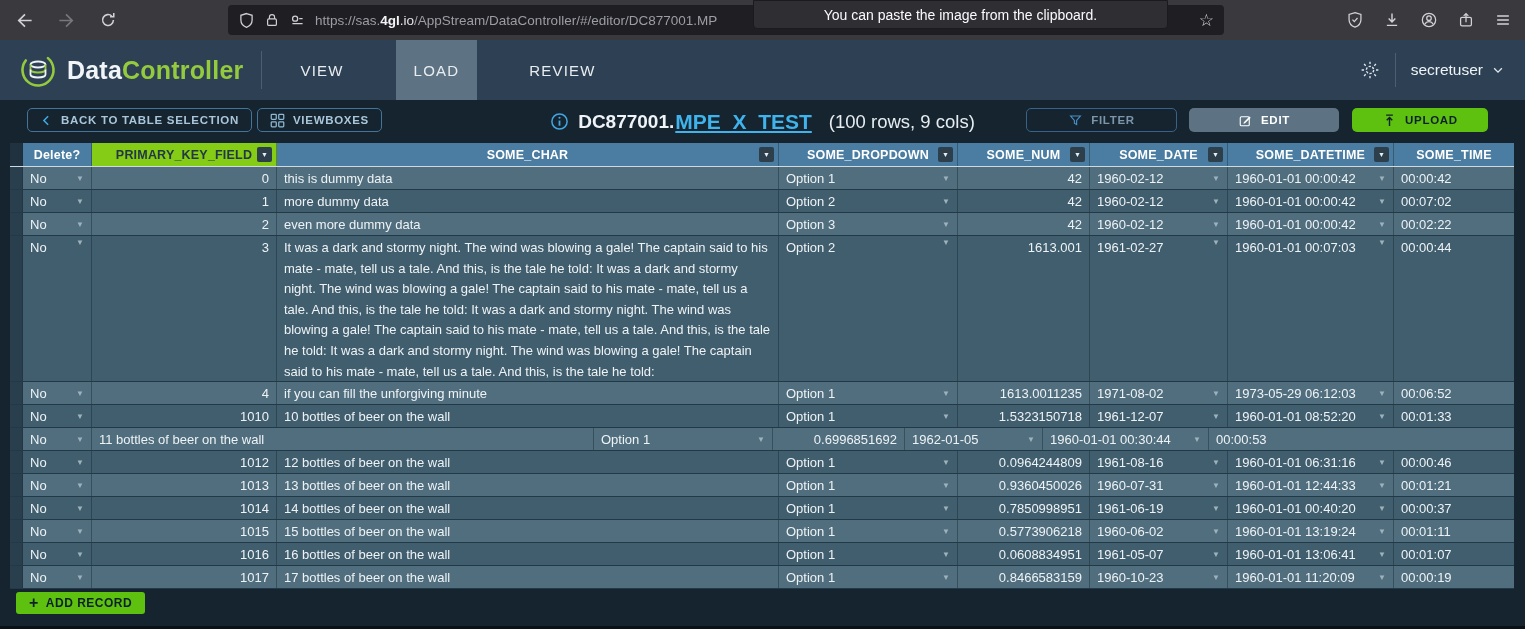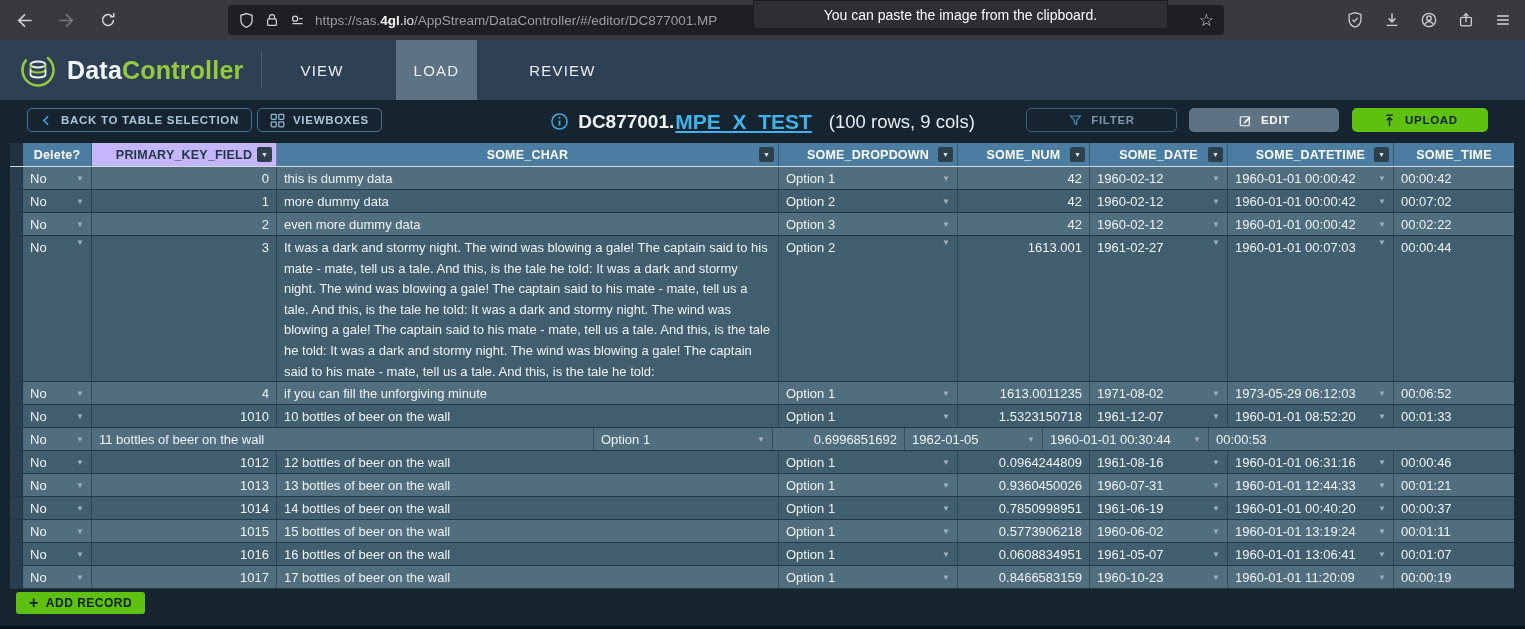--- a/index.html
+++ b/index.html
@@ -51,21 +51,21 @@
   .title-dims{font-size:18.5px;color:#e6edf2;margin-left:8px;font-weight:normal}
   .filter-btn{left:1026px;width:151px;justify-content:center;border-color:#37638a;color:#7b96aa}
   .edit-btn{left:1189px;width:150px;justify-content:center;background:#5d7383;border:none;color:#fff}
   .upload-btn{left:1352px;width:136px;justify-content:center;background:#5ec10f;border:none;color:#0e2129}
 
   
   .grid{position:absolute;top:143px;left:10px;width:1504px}
   .hrow{display:flex;height:24px;border-bottom:1px solid #cfd9de}
   .hcell{background:#4a7da1;color:#fff;display:flex;align-items:center;justify-content:center;
     font-size:12.5px;font-weight:bold;position:relative;border-right:1px solid rgba(22,42,58,.4);letter-spacing:.2px}
-  .hcell.hl{background:#c4b5fd;color:#233746}
+  .hcell.hl{background:#84cc16;color:#233746}
   .handle{width:13px;flex:none;background:#20323f;border-right:1px solid rgba(22,42,58,.4)}
   .grow .handle{background:#2a3f4d}
   .fsq{position:absolute;right:4px;top:4px;width:15px;height:15px;background:#2e3f4c;border-radius:2px;
     display:flex;align-items:center;justify-content:center;font-size:7px;color:#e8eef2;cursor:pointer}
   .grow{display:flex;min-height:23px;height:23px;border-bottom:1px solid #223a48}
   .grow.light{background:#506e7e}
   .grow.dark{background:#415e6e}
   .grow.tall{height:146px}
   .cell{display:flex;align-items:center;padding:0 7px;font-size:13px;color:#eef3f5;
     border-right:1px solid rgba(15,35,48,.4);overflow:hidden;white-space:nowrap;position:relative;flex:none}
@@ -176,20 +176,37 @@
       </svg>
     </span>
     <span class="logo-text"><span>Data</span><span class="green">Controller</span></span>
   </div>
   <div class="hdr-divider"></div>
   <div class="tabs">
     <div class="tab">VIEW</div>
     <div class="tab active">LOAD</div>
     <div class="tab">REVIEW</div>
   </div>
+  <div class="header-right">
+    <div class="nav-btn">
+      <svg width="22" height="22" viewBox="0 0 22 22">
+          <circle cx="11" cy="11" r="4" fill="none" stroke="#dfe7ec" stroke-width="1.5" stroke-dasharray="2.6 1.6"></circle>
+          <path d="M11 1.8v2.6M11 17.6v2.6M1.8 11h2.6M17.6 11h2.6M4.5 4.5l1.8 1.8M15.7 15.7l1.8 1.8M17.5 4.5l-1.8 1.8M6.3 15.7l-1.8 1.8" stroke="#dfe7ec" stroke-width="1.5"></path>
+        </svg>
+    </div>
+    <div class="v-div"></div>
+    <div class="user-menu">
+      <span>secretuser</span>
+      <span>
+        <svg width="14" height="14" viewBox="0 0 20 20">
+            <path d="M4.5 7.5 10 13l5.5-5.5" fill="none" stroke="#dfe7ec" stroke-width="1.9"></path>
+          </svg>
+      </span>
+    </div>
+  </div>
 </div>
 
 <div class="toolbar">
   <div class="title-wrap">
     <span>
       <svg width="19" height="19" viewBox="0 0 20 20">
           <circle cx="10" cy="10" r="8" fill="none" stroke="#42a6e0" stroke-width="1.6"></circle>
           <circle cx="10" cy="6.1" r="1.1" fill="#42a6e0"></circle>
           <path d="M10 9v5.4" stroke="#42a6e0" stroke-width="1.9"></path>
         </svg>

